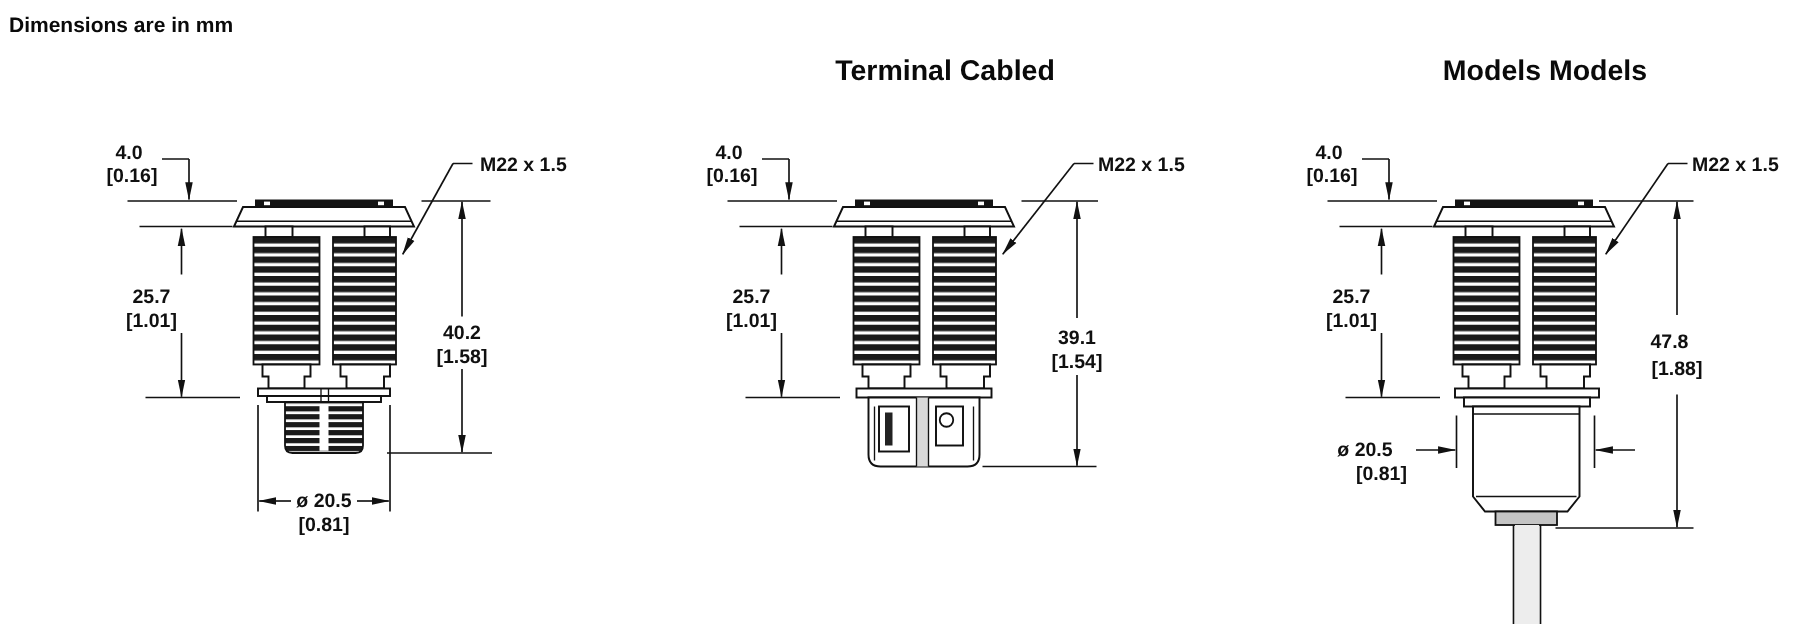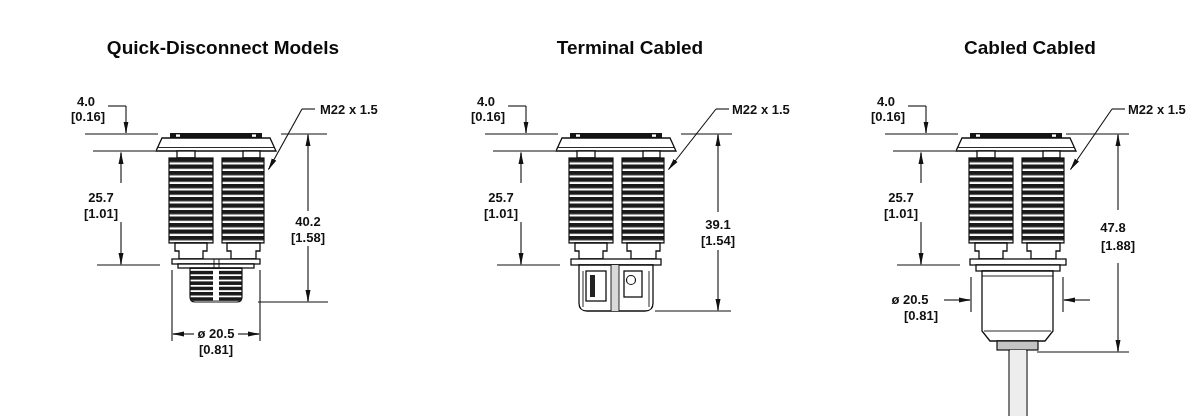--- a/index.html
+++ b/index.html
@@ -15,23 +15,23 @@
   .ln{stroke:#111;stroke-width:1.1;fill:none;}
   .pt{stroke:#111;stroke-width:1.3;fill:#fff;}
   .thin{stroke:#111;stroke-width:0.9;fill:none;}
   .dim{font-family:"Liberation Sans",sans-serif;font-size:13px;font-weight:bold;fill:#101010;}
 </style>
 </head>
 <body>
 
 <div id="canvas">
 
-  <div class="title t1">Quick-Disconnect Models</div>
+  <div class="note">Dimensions are in mm</div>
   <div class="title t2">Terminal Cabled</div>
-  <div class="title t3">Cabled Cabled</div>
+  <div class="title t3">Models Models</div>
 
   <svg class="model m1" viewBox="0 0 400 337">
     <defs>
       <marker id="q-ar" viewBox="0 0 12 6" refX="11.5" refY="3" markerWidth="12" markerHeight="6" markerUnits="userSpaceOnUse" orient="auto">
           <path d="M12,3 L0,0.5 L0,5.5 Z" fill="#111"></path>
         </marker>
       <pattern id="q-th" width="6" height="6.5" patternUnits="userSpaceOnUse">
         <rect width="6" height="6.5" fill="#fff"></rect>
           <rect width="6" height="4.3" fill="#1a1a1a"></rect>
         </pattern>

